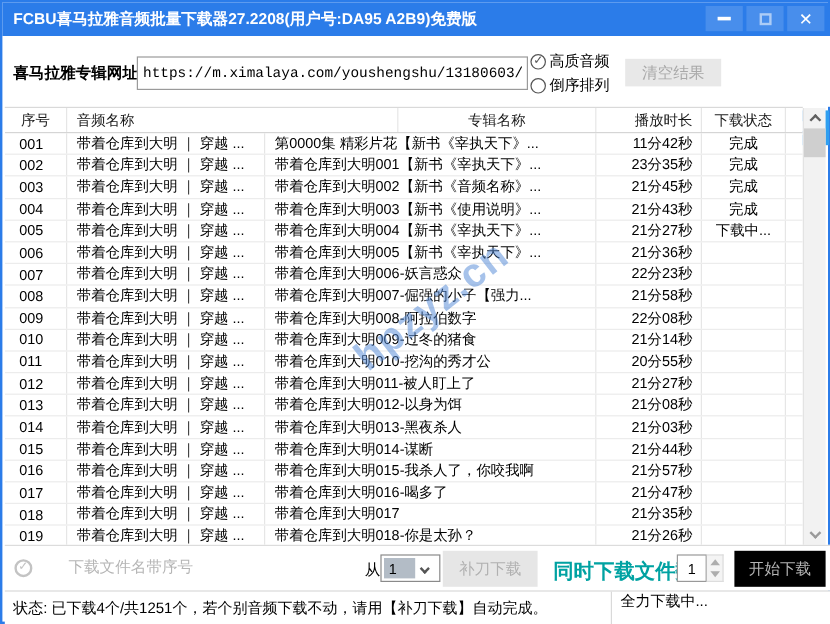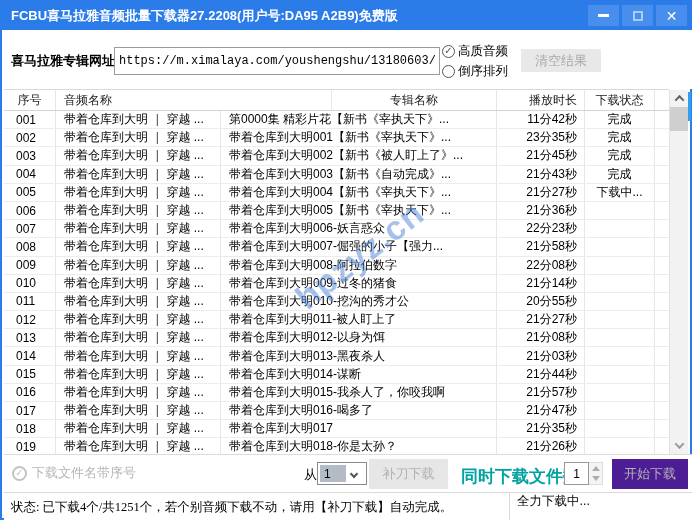--- a/index.html
+++ b/index.html
@@ -52,38 +52,38 @@
   .scroll-btn{width:100%;height:17px;display:flex;align-items:center;justify-content:center;}
   .chev{width:7px;height:7px;border-left:2px solid #606060;border-top:2px solid #606060;box-sizing:border-box;}
   .chev-up{transform:rotate(45deg) translate(1px,1px);}
   .chev-down{transform:rotate(225deg) translate(1px,1px);border-color:#9a9a9a;}
   .scroll-thumb{width:100%;height:24px;background:#cfcfcf;}
   .scroll-bot{position:absolute;bottom:0;left:0;}
   
   .bottom-panel{position:absolute;left:2px;top:452px;width:688px;height:38px;background:#fff;border-top:1px solid #dcdcdc;box-sizing:border-box;}
   .chk-wrap{position:absolute;left:8px;top:9px;display:flex;align-items:center;gap:5px;}
   .chk-circ{width:15px;height:15px;border:2px solid #c3c3c3;border-radius:50%;box-sizing:border-box;display:flex;align-items:center;justify-content:center;color:#c3c3c3;font-size:10px;font-weight:bold;line-height:1;}
-  .chk-label{font-size:13px;color:#b5b5b5;}
+  .chk-label{font-size:13px;color:#b5b5b5;margin-left:25px;}
   .btn-copyright{position:absolute;left:157px;top:6px;width:72px;height:27px;}
   .from-label{position:absolute;left:300px;top:11px;font-size:13px;color:#000;}
   .dropdown{position:absolute;left:313px;top:7px;width:50px;height:23px;border:1px solid #8a8a8a;box-sizing:border-box;background:#fff;display:flex;align-items:center;}
   .dd-value{margin-left:2px;width:26px;height:17px;background:#b3bcc6;font-size:12px;color:#000;display:flex;align-items:center;padding-left:4px;box-sizing:border-box;}
   .dd-chev{margin-left:5px;width:6px;height:6px;border-left:2px solid #555;border-top:2px solid #555;transform:rotate(225deg);box-sizing:border-box;}
   .btn-patch{position:absolute;left:365px;top:4px;width:79px;height:30px;background:#e6e6e6;color:#b0b0b0;}
   .concurrent-label{position:absolute;left:457px;top:10px;font-size:17px;font-weight:bold;color:#00a2a2;}
   .spinner{position:absolute;left:560px;top:7px;display:flex;height:23px;}
   .spin-box{width:25px;height:23px;border:1px solid #999;box-sizing:border-box;font-size:12px;color:#000;display:flex;align-items:center;justify-content:center;background:#fff;}
   .spin-arrows{width:14px;height:23px;display:flex;flex-direction:column;background:#f4f4f4;border:1px solid #ddd;border-left:none;box-sizing:border-box;}
   .spin-up,.spin-down{flex:1;display:flex;align-items:center;justify-content:center;}
   .tri-up{width:0;height:0;border-left:4px solid transparent;border-right:4px solid transparent;border-bottom:5px solid #adadad;}
   .tri-down{width:0;height:0;border-left:4px solid transparent;border-right:4px solid transparent;border-top:5px solid #adadad;}
-  .btn-start{position:absolute;left:608px;top:4px;width:76px;height:30px;background:#4c1d95;color:#b4b4b4;}
+  .btn-start{position:absolute;left:608px;top:4px;width:76px;height:30px;background:#000000;color:#b4b4b4;}
   
   .statusbar{position:absolute;left:2px;top:490px;width:688px;height:28px;background:#fff;border-top:1px solid #d9d9d9;box-sizing:border-box;}
-  .status-left{position:absolute;left:7px;top:6px;font-size:12.5px;color:#000;white-space:nowrap;font-family:Liberation Serif, serif;}
+  .status-left{position:absolute;left:7px;top:6px;font-size:12.5px;color:#000;white-space:nowrap;}
   .status-div{position:absolute;left:505px;top:0;width:1px;height:100%;background:#d9d9d9;}
   .status-right{position:absolute;left:513px;top:0;font-size:12.5px;color:#000;}
 </style>
 </head>
 <body>
 
 <div class="window">
 
   <div class="titlebar">
     <span class="title-text">FCBU喜马拉雅音频批量下载器27.2208(用户号:DA95 A2B9)免费版</span>
@@ -141,30 +141,30 @@
     <div class="cell c-album">带着仓库到大明 ｜ 穿越 ...</div>
     <div class="cell c-audio">带着仓库到大明001【新书《宰执天下》...</div>
     <div class="cell c-dur">23分35秒</div>
     <div class="cell c-status">完成</div>
     <div class="cell c-extra"></div>
   </div>
 
   <div class="trow">
     <div class="cell c-no">003</div>
     <div class="cell c-album">带着仓库到大明 ｜ 穿越 ...</div>
-    <div class="cell c-audio">带着仓库到大明002【新书《被人盯上了》...</div>
+    <div class="cell c-audio">带着仓库到大明002【新书《音频名称》...</div>
     <div class="cell c-dur">21分45秒</div>
     <div class="cell c-status">完成</div>
     <div class="cell c-extra"></div>
   </div>
 
   <div class="trow">
     <div class="cell c-no">004</div>
     <div class="cell c-album">带着仓库到大明 ｜ 穿越 ...</div>
-    <div class="cell c-audio">带着仓库到大明003【新书《自动完成》...</div>
+    <div class="cell c-audio">带着仓库到大明003【新书《使用说明》...</div>
     <div class="cell c-dur">21分43秒</div>
     <div class="cell c-status">完成</div>
     <div class="cell c-extra"></div>
   </div>
 
   <div class="trow">
     <div class="cell c-no">005</div>
     <div class="cell c-album">带着仓库到大明 ｜ 穿越 ...</div>
     <div class="cell c-audio">带着仓库到大明004【新书《宰执天下》...</div>
     <div class="cell c-dur">21分27秒</div>

